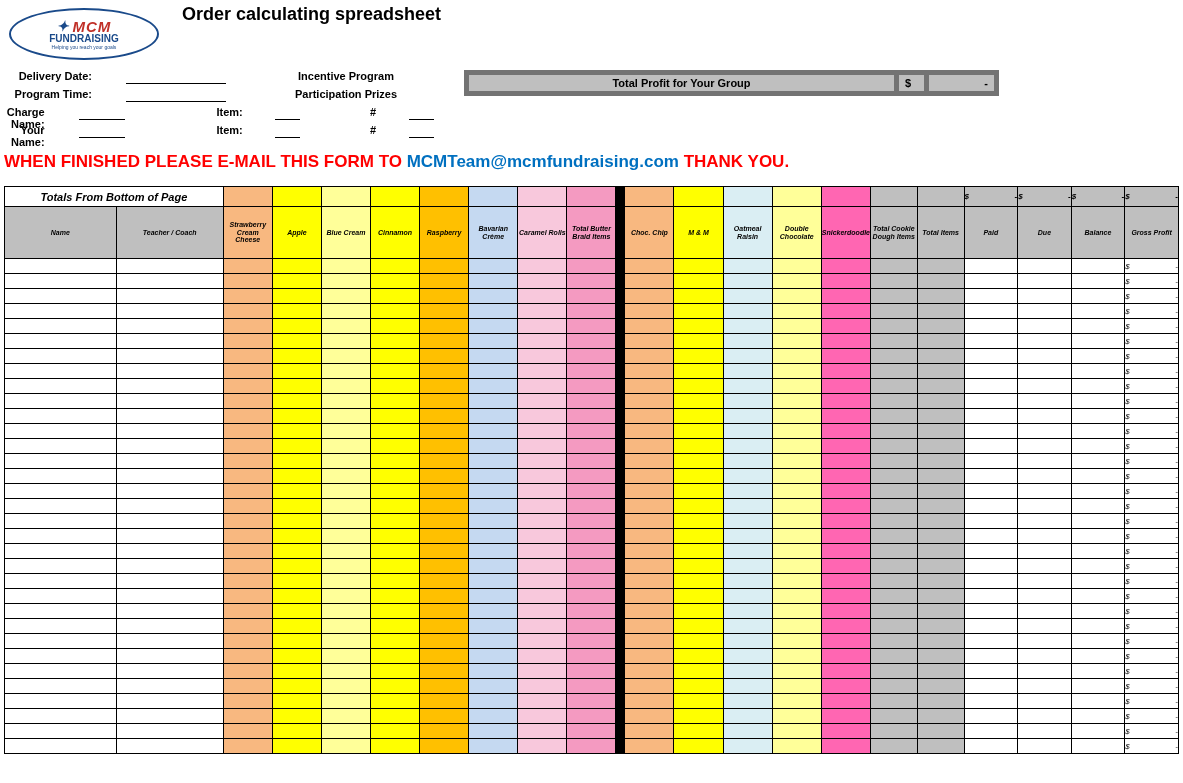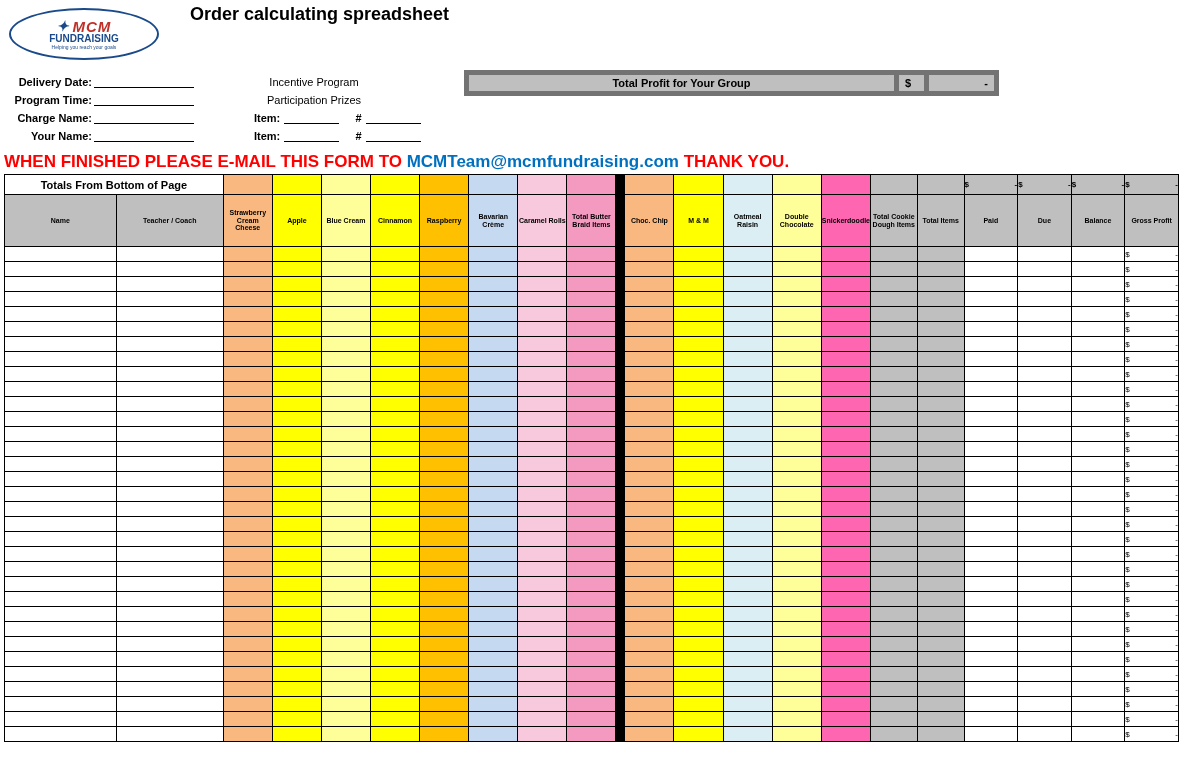--- a/index.html
+++ b/index.html
@@ -52,57 +52,58 @@
     font-size: 10px;
     font-weight: bold;
     color: #1a4a8a;
     line-height: 1;
   }
   .logo-tag {
     font-size: 5px;
     color: #1a4a8a;
     line-height: 1.2;
   }
-  .title-area { flex: 0 0 auto; margin-left: 8px; }
+  .title-area { flex: 0 0 auto; }
   h1.page-title {
     margin: 0 0 6px 0;
     font-size: 18px;
     font-weight: bold;
   }
   
   .mid-row {
     display: flex;
     align-items: flex-start;
     gap: 30px;
     margin-top: 6px;
   }
   .form-block {
     width: 430px;
     font-size: 11px;
   }
   .form-line {
     display: flex;
-    align-items: flex-end;
+    align-items: flex-start;
     height: 18px;
+    gap: 32px;
   }
   .form-label {
     width: 90px;
     text-align: right;
     font-weight: bold;
     padding-right: 2px;
   }
   .form-underline {
     border-bottom: 1px solid #000;
     width: 100px;
     height: 14px;
   }
   .form-underline.sm { width: 55px; }
   .form-gap { width: 60px; }
   .incentive {
-    font-weight: normal;
+    font-weight: bold;
     font-size: 11px;
     text-align: center;
     flex: 1;
   }
   .item-label { width: 30px; font-weight: bold; }
   .hash-label { width: 15px; text-align:center; font-weight: bold; }
 
   
   table.summary {
     border-collapse: collapse;
@@ -123,21 +124,21 @@
   
   .email-line {
     margin-top: 10px;
     font-size: 17px;
     font-weight: bold;
   }
   .email-red  { color: #ff0000; }
   .email-blue { color: #0070c0; }
 
   
-  .grid-wrap { margin-top: 2px; }
+  .grid-wrap { margin-top: 14px; font-style: italic; }
   table.grid {
     border-collapse: collapse;
     font-size: 7px;
     width: 1175px;
     table-layout: fixed;
   }
   table.grid th, table.grid td {
     border: 1px solid #000;
     padding: 0;
     overflow: hidden;

